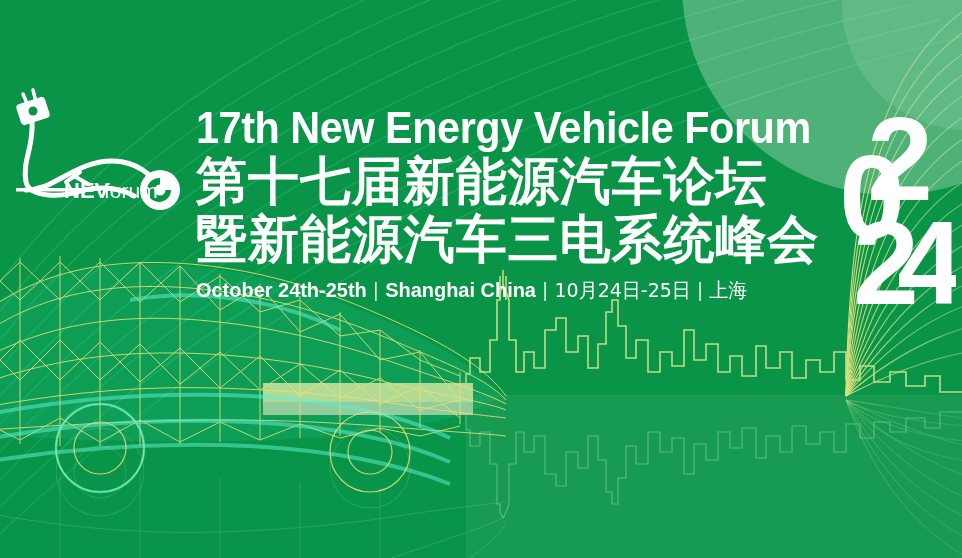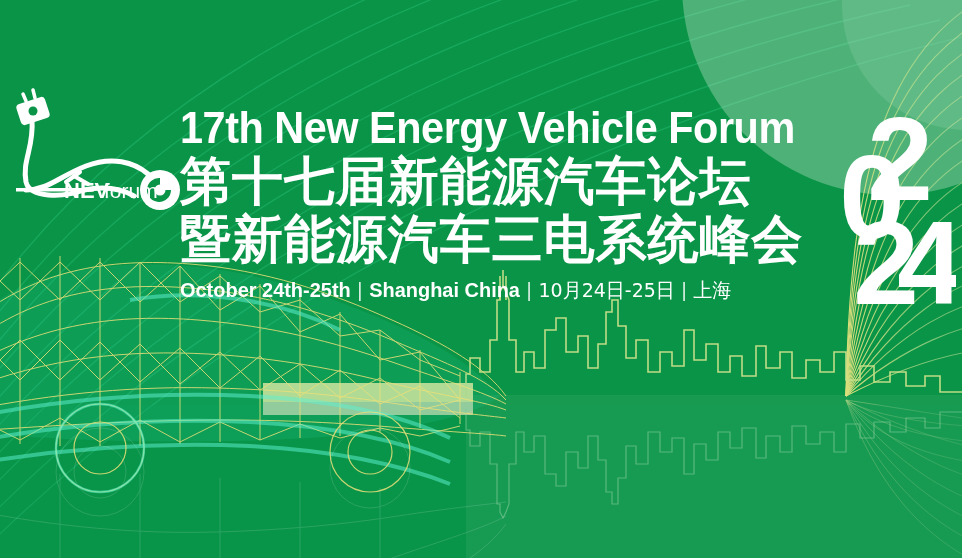--- a/index.html
+++ b/index.html
@@ -46,21 +46,21 @@
   .ybar-refl{
     position:absolute;left:263px;top:402px;width:210px;height:13px;
     background:#a9cb9c;
   }
 
   
   #logo{position:absolute;left:8px;top:78px;width:180px;height:135px;}
 
   
   #titleblock{
-    position:absolute;left:180px;top:104px;width:640px;
+    position:absolute;left:196px;top:104px;width:640px;
   }
   .t-en{
     font-family:"Liberation Sans Narrow","Liberation Sans",sans-serif;
     font-weight:bold;
     font-size:45px;
     line-height:48px;
     letter-spacing:-.5px;
     color:#ffffff;
     transform:scaleX(.92);
     transform-origin:left center;

